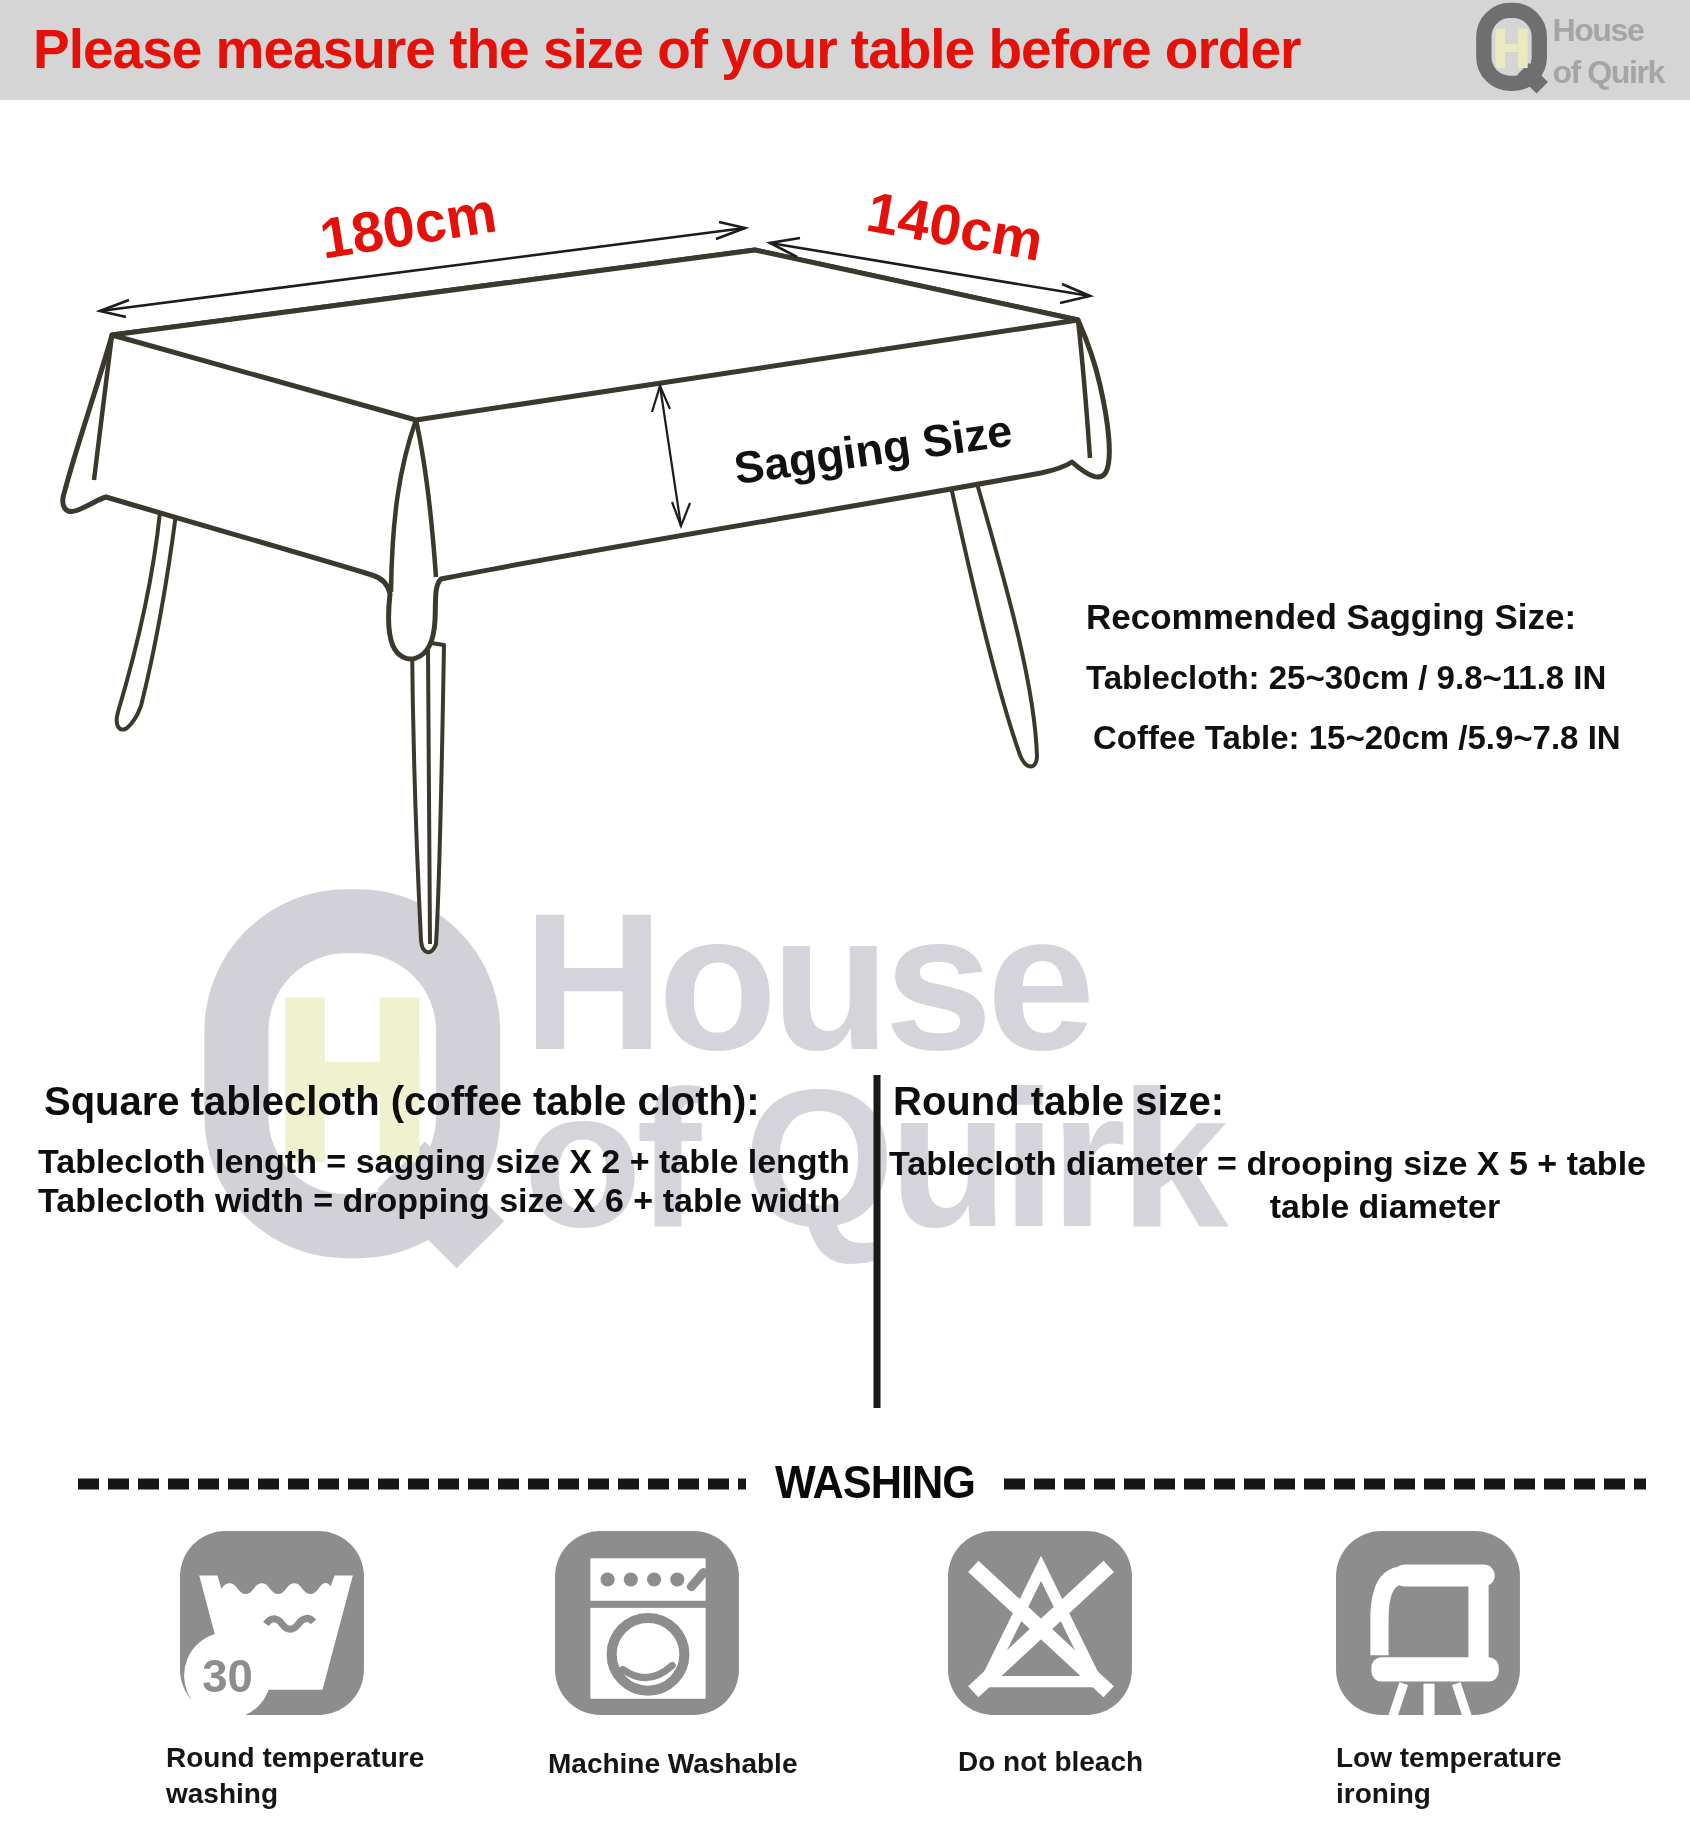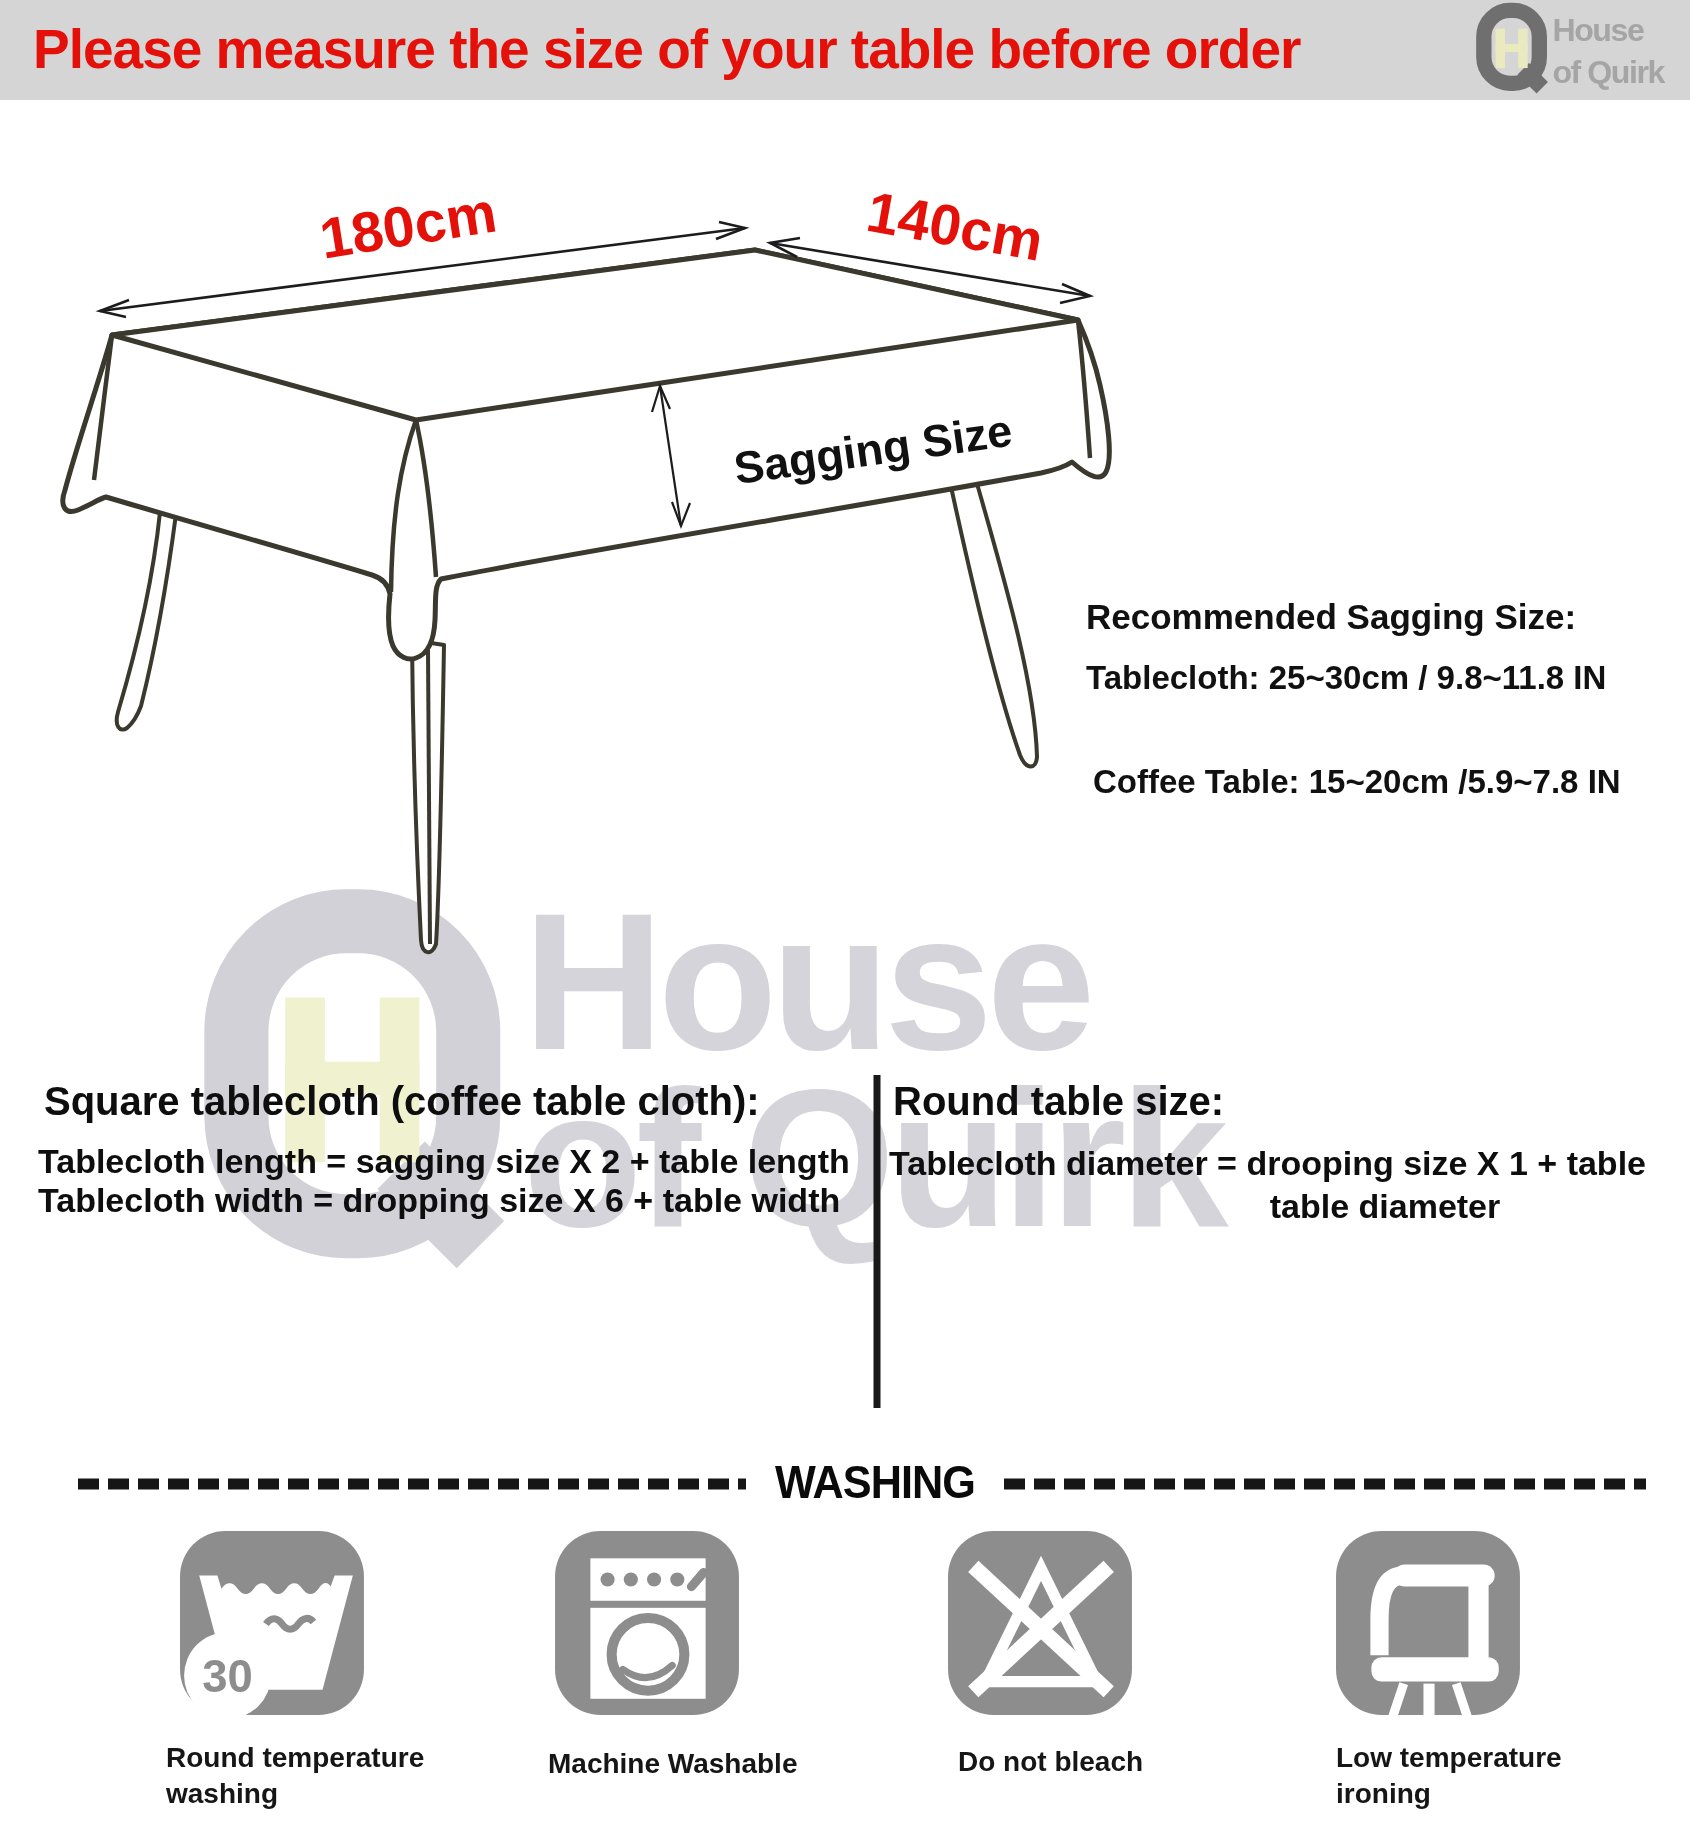--- a/index.html
+++ b/index.html
@@ -126,28 +126,28 @@
       <line x1="1004" y1="1484" x2="1646" y2="1484"></line>
     </g>
   </svg>
 
   <div class="abs red-dim" style="left:283px;top:192px;transform:rotate(-9deg);">180cm</div>
   <div class="abs red-dim" style="left:830px;top:193px;transform:rotate(10deg);">140cm</div>
   <div class="abs sag-label" style="left:688px;top:424px;transform:rotate(-8deg);">Sagging Size</div>
 
   <div class="abs rec-heading" style="left:1086px;top:597px;">Recommended Sagging Size:</div>
   <div class="abs rec-line" style="left:1086px;top:659px;">Tablecloth: 25~30cm / 9.8~11.8 IN</div>
-  <div class="abs rec-line" style="left:1093px;top:719px;margin-top:44px;">Coffee Table: 15~20cm /5.9~7.8 IN</div>
+  <div class="abs rec-line" style="left:1093px;top:719px;">Coffee Table: 15~20cm /5.9~7.8 IN</div>
 
   <div class="abs f-heading" style="left:44px;top:1079px;">Square tablecloth (coffee table cloth):</div>
   <div class="abs f-line" style="left:38px;top:1143px;">Tablecloth length = sagging size X 2 + table length</div>
   <div class="abs f-line" style="left:38px;top:1182px;">Tablecloth width = dropping size X 6 + table width</div>
 
   <div class="abs f-heading" style="left:893px;top:1079px;">Round table size:</div>
-  <div class="abs f-line" style="left:889px;top:1145px;">Tablecloth diameter = drooping size X 1 + table</div>
+  <div class="abs f-line" style="left:889px;top:1145px;">Tablecloth diameter = drooping size X 5 + table</div>
   <div class="abs f-line" style="left:1150px;top:1188px;width:470px;text-align:center;">table diameter</div>
 
   <div class="abs washing-title" style="left:745px;top:1454px;">WASHING</div>
 
   <svg class="abs" style="left:177px;top:1528px;" width="192" height="192" viewBox="0 0 190 190">
     <rect x="3" y="3" width="182" height="182" rx="45" fill="#8d8d8d"></rect>
     <path d="M22,47 L40,47 L44,60
              C49,53 55,53 60,60 C65,67 71,67 76,60 C81,53 87,53 92,60 C97,67 103,67 108,60
              C113,53 119,53 124,60 C129,67 135,67 140,60 C145,53 149,53 152,58
              L156,47 L174,47 L144,160 L52,160 Z" fill="#ffffff"></path>

